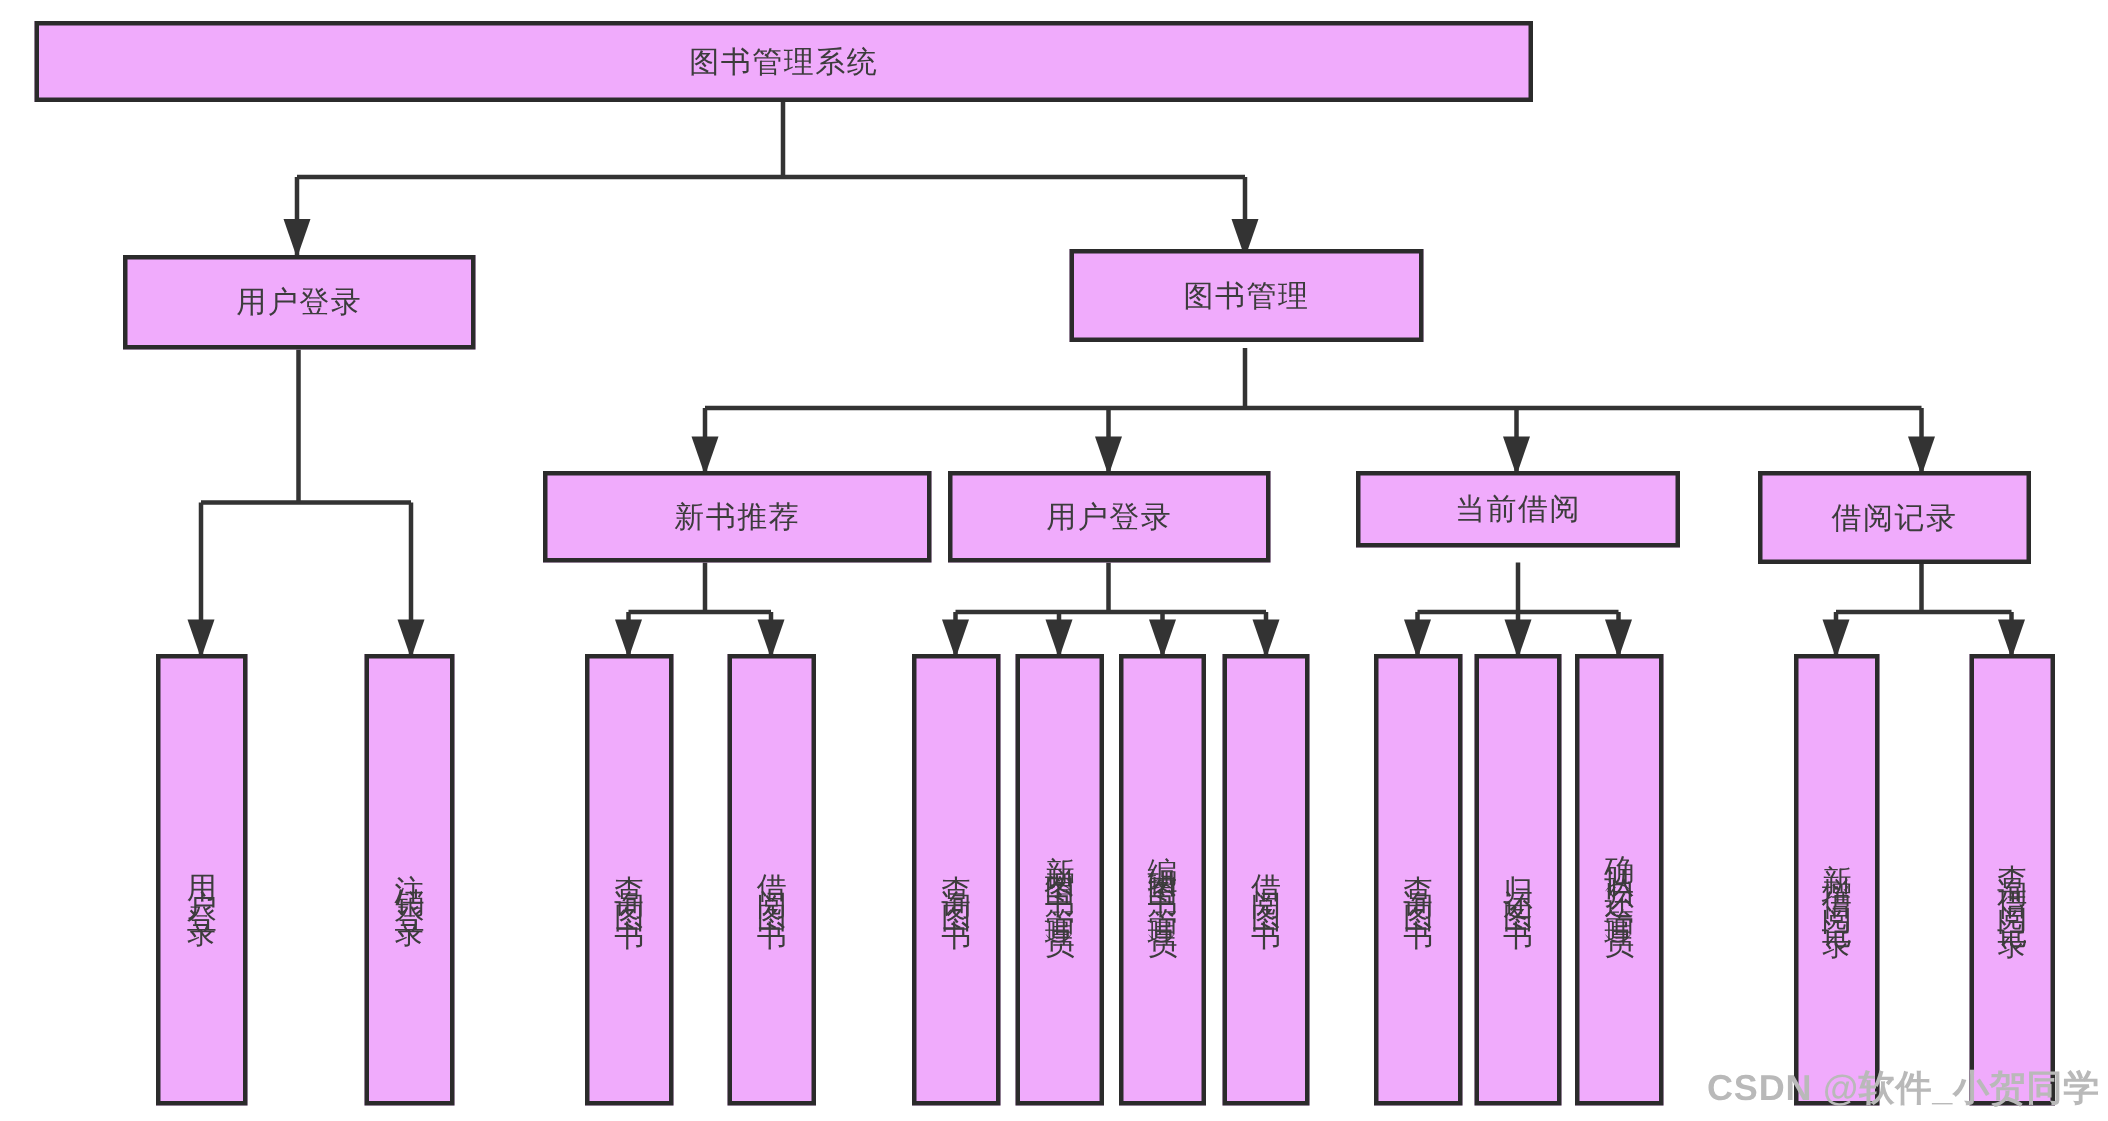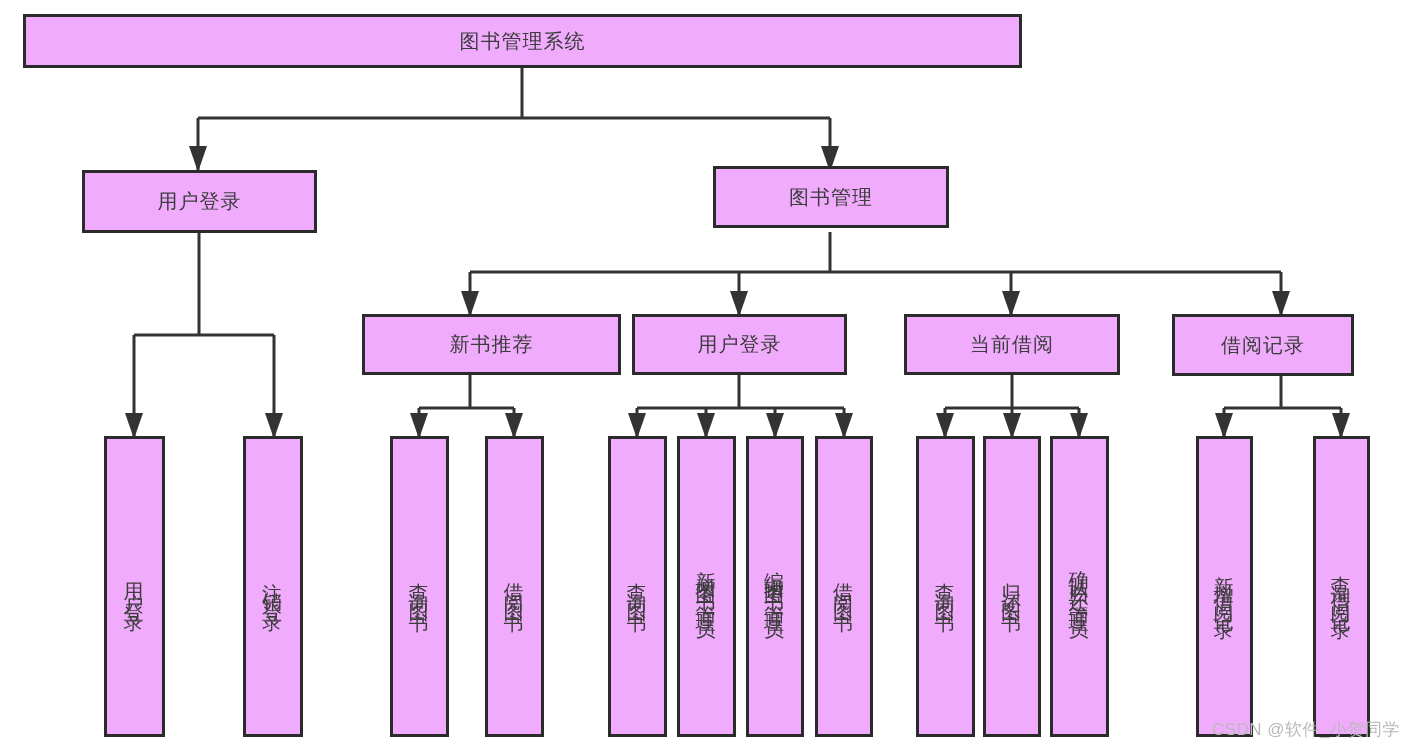--- a/index.html
+++ b/index.html
@@ -31,23 +31,24 @@
     text-orientation:mixed;
     letter-spacing:10px;
     white-space:normal;
     font-size:20px;
   }
   .watermark{
     position:absolute;
     right:5px;
     bottom:6px;
     z-index:3;
-    font-size:17px;
+    font-size:24px;
     color:#b9b9b9;
     letter-spacing:0.5px;
+    font-weight:bold;
   }
 </style>
 </head>
 <body>
 
 <div class="canvas">
 
   <svg class="connectors" width="1405" height="747" viewBox="0 0 1405 747">
     <g stroke="#333333" stroke-width="3" fill="none">
       <path d="M522 68 V118 M198 118 H830 M198 118 V170 M830 118 V170"></path>
@@ -81,21 +82,21 @@
     </g>
   </svg>
 
   <div class="box" style="left:23px;top:14px;width:999px;height:54px">图书管理系统</div>
 
   <div class="box" style="left:82px;top:170px;width:235px;height:63px">用户登录</div>
   <div class="box" style="left:713px;top:166px;width:236px;height:62px">图书管理</div>
 
   <div class="box" style="left:362px;top:314px;width:259px;height:61px">新书推荐</div>
   <div class="box" style="left:632px;top:314px;width:215px;height:61px">用户登录</div>
-  <div class="box" style="left:904px;top:314px;width:216px;height:61px">当前借阅</div>
+  <div class="box" style="left:904px;top:314px;width:216px;height:51px">当前借阅</div>
   <div class="box" style="left:1172px;top:314px;width:182px;height:62px">借阅记录</div>
 
   <div class="box v" style="left:104px;top:436px;width:61px;height:301px">用户登录</div>
   <div class="box v" style="left:243px;top:436px;width:60px;height:301px">注销登录</div>
 
   <div class="box v" style="left:390px;top:436px;width:59px;height:301px">查询图书</div>
   <div class="box v" style="left:485px;top:436px;width:59px;height:301px">借阅图书</div>
 
   <div class="box v" style="left:608px;top:436px;width:59px;height:301px">查询图书</div>
   <div class="box v" style="left:677px;top:436px;width:59px;height:301px;letter-spacing:7px">新增图书（管理员）</div>

